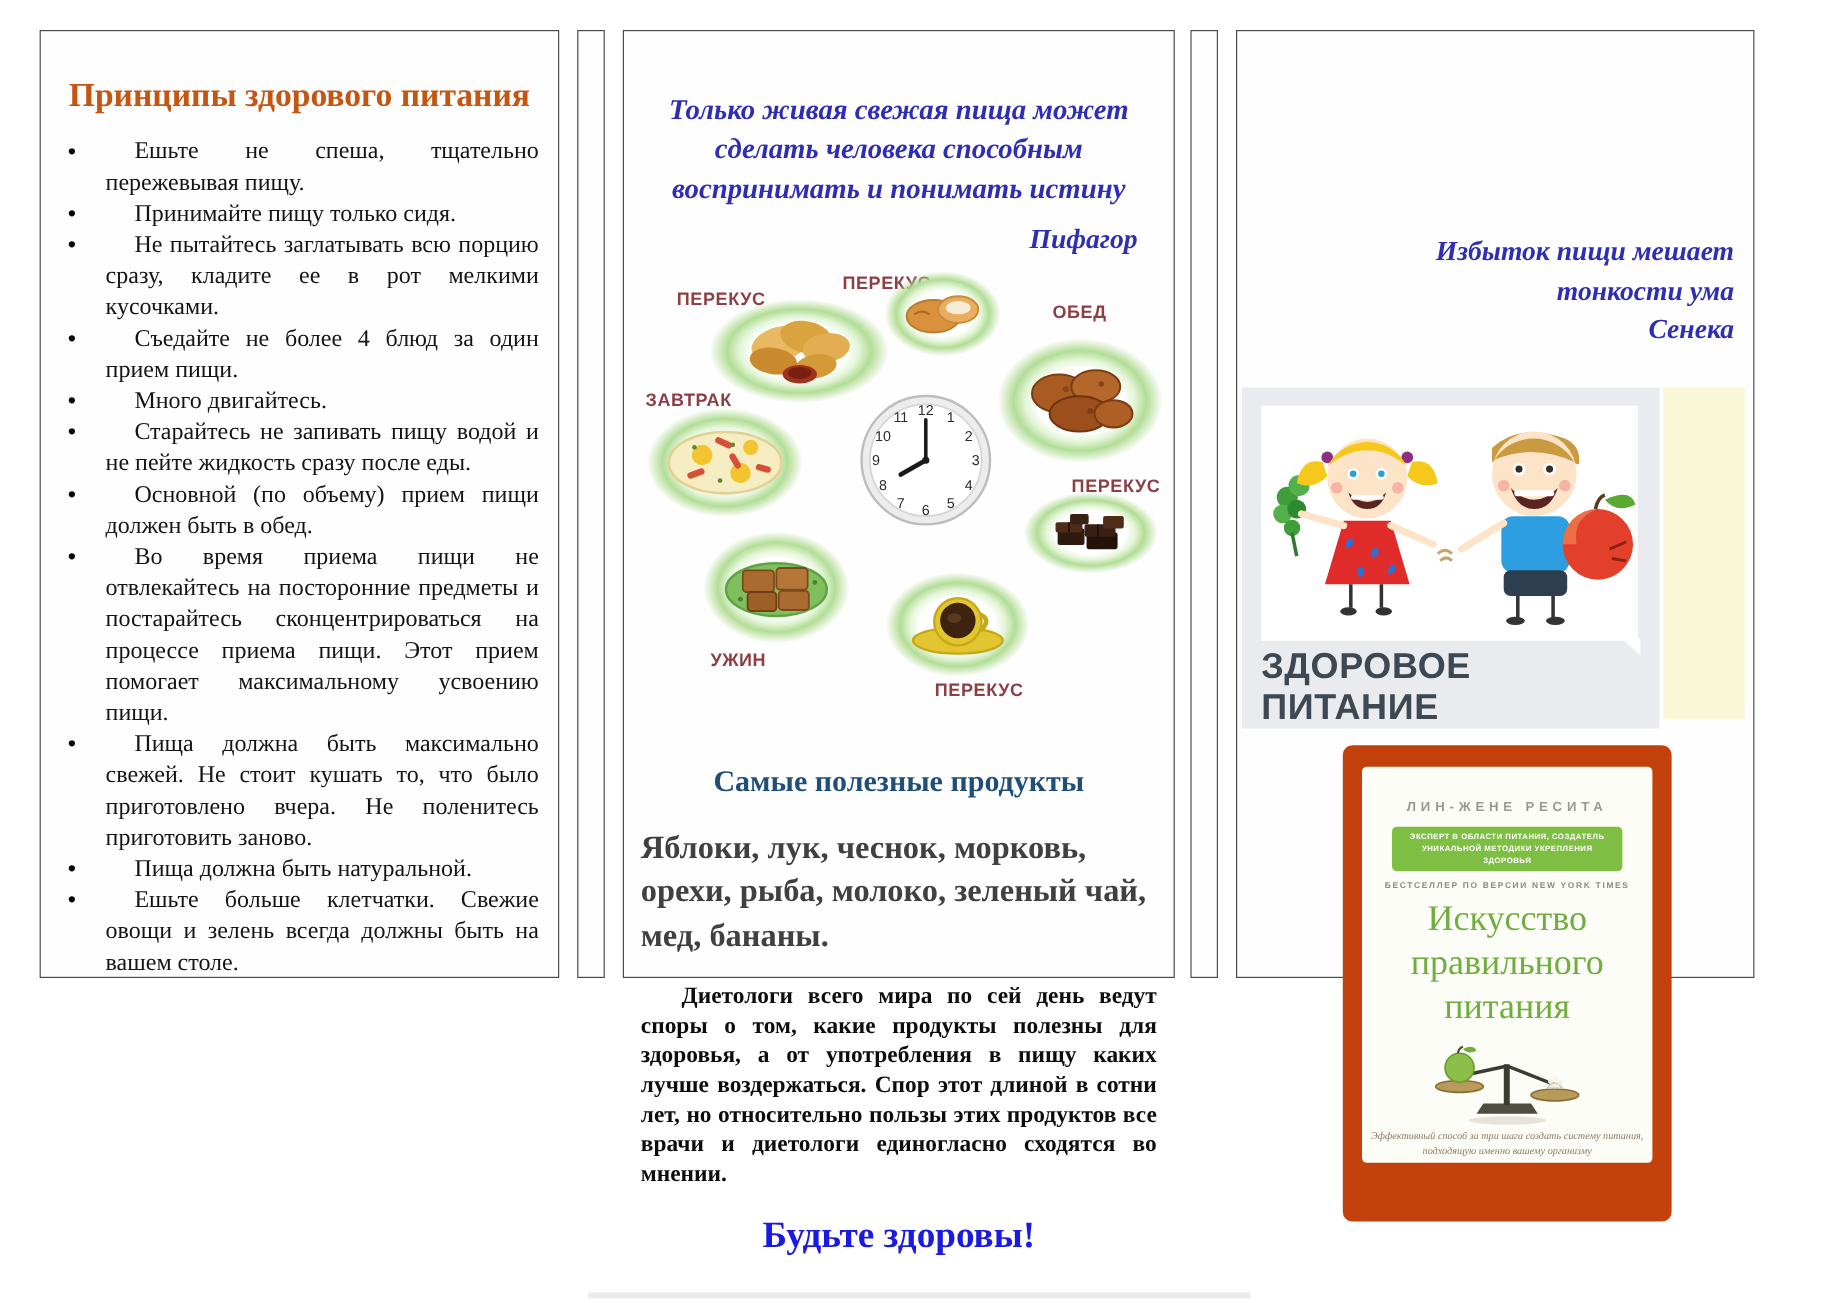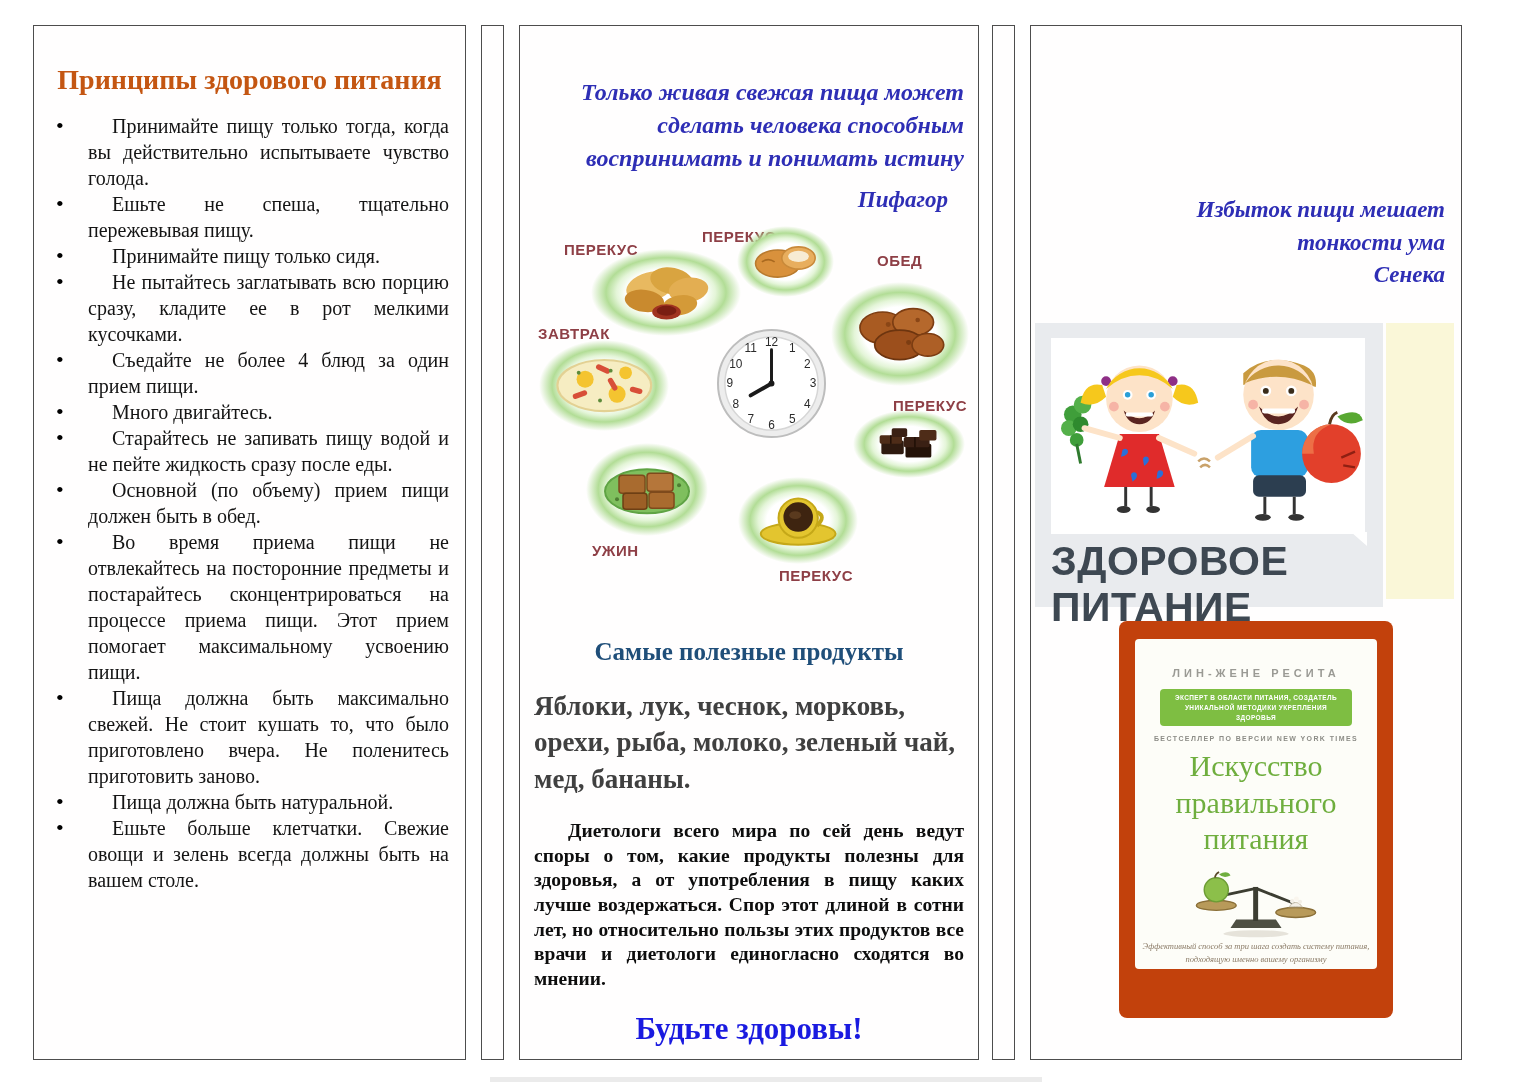--- a/index.html
+++ b/index.html
@@ -1,20 +1,20 @@
 <!DOCTYPE html>
 <html><head>
 <meta charset="utf-8">
 <style>
   html,body { margin:0; padding:0; background:#ffffff; }
   .page {
     position:relative; width:1536px; height:1086px; background:#ffffff; overflow:hidden;
     font-family:"Liberation Serif", serif; color:#111;
   }
-  .panel { position:absolute; top:25px; height:1035px; border:1.6px solid #4d4d4d; background:#fffefe; box-sizing:border-box; }
+  .panel { position:absolute; top:25px; height:790px; border:1.6px solid #4d4d4d; background:#fffefe; box-sizing:border-box; }
   .panel-left  { left:33px;  width:433px; }
   .gutter-1    { left:481px; width:23px; }
   .panel-mid   { left:519px; width:460px; }
   .gutter-2    { left:992px; width:23px; }
   .panel-right { left:1030px; width:432px; }
 
   
   .left-title {
     margin:36px 18px 16px 18px; text-align:center;
     font-size:28px; font-weight:bold; color:#c45612; line-height:1.25;
@@ -23,21 +23,21 @@
   .principles li {
     position:relative; padding-left:54px; font-size:20px; line-height:1.3;
     text-align:justify; text-indent:24px; color:#141414;
   }
   .principles li::before {
     content:"\2022"; position:absolute; left:22px; top:-1px; text-indent:0;
     font-size:22px; color:#000;
   }
 
   
-  .mid-quote { margin-top:50px; padding:0 14px; text-align:right;
+  .mid-quote { margin-top:50px; padding:0 14px; text-align:center;
     font-size:24px; font-weight:bold; font-style:italic; color:#2e2eb5; line-height:1.38; }
   .mid-quote-author { margin-top:12px; padding-right:30px; text-align:right;
     font-size:23px; font-weight:bold; font-style:italic; color:#2e2eb5; }
 
   .meal-diagram { position:absolute; left:12px; top:192px; width:436px; height:372px; }
   .meal-label { position:absolute; font-family:"Liberation Sans", sans-serif;
     font-size:15px; font-weight:bold; color:#8e3f46; letter-spacing:0.5px; white-space:nowrap; }
   .plate { position:absolute; border-radius:50%;
     background:radial-gradient(closest-side, #ffffff 52%, #e4f5d8 66%, #b2dd96 80%, rgba(255,255,255,0) 100%); }
   .plate svg { position:absolute; left:9%; top:12%; width:82%; height:76%; }
@@ -51,21 +51,21 @@
   .farewell { margin-top:20px; text-align:center; font-size:31px; font-weight:bold; color:#1a1ae0; }
 
   
   .right-quote { position:absolute; top:168px; right:16px; left:60px; text-align:right;
     font-size:23px; font-weight:bold; font-style:italic; color:#2e2eb5; line-height:1.42; }
   .kids-block { position:absolute; left:4px; top:297px; width:348px; height:284px; background:#e9ebee; }
   .kids-panel { position:absolute; left:16px; top:15px; width:314px; height:196px; background:#ffffff; }
   .kids-tail { position:absolute; right:-2px; bottom:-12px; width:0; height:0;
     border-left:16px solid transparent; border-top:14px solid #ffffff; }
   .poster-title { position:absolute; left:16px; top:216px; width:240px;
-    font-family:"Liberation Sans", sans-serif; font-size:41px; font-weight:800;
+    font-family:"Liberation Sans", sans-serif; font-size:30px; font-weight:800;
     color:#3e4852; line-height:1.12; letter-spacing:0.5px; }
   .yellow-strip { position:absolute; left:355px; top:297px; width:68px; height:276px; background:#faf7d8; }
 
   .book { position:absolute; left:88px; top:595px; width:274px; height:397px;
     background:#c2410c; border-radius:8px; }
   .book-inner { position:absolute; left:16px; top:18px; width:242px; height:330px;
     background:#fdfdf8; border-radius:4px; }
   .book-author { margin-top:28px; text-align:center; font-family:"Liberation Sans", sans-serif;
     font-size:11px; font-weight:bold; letter-spacing:4px; color:#9a9a94; }
   .book-badge { margin:10px auto 0 auto; width:180px; background:#7ebe42; border-radius:4px;
@@ -82,21 +82,20 @@
     background:#ebebeb; }
 </style>
 </head>
 <body>
 
 <div class="page">
 
   <div class="panel panel-left">
     <div class="left-title">Принципы здорового питания</div>
     <ul class="principles">
-      <li>Принимайте пищу только тогда, когда вы действительно испытываете чувство голода.</li>
       <li>Ешьте не спеша, тщательно пережевывая пищу.</li>
       <li>Принимайте пищу только сидя.</li>
       <li>Не пытайтесь заглатывать всю порцию сразу, кладите ее в рот мелкими кусочками.</li>
       <li>Съедайте не более 4 блюд за один прием пищи.</li>
       <li>Много двигайтесь.</li>
       <li>Старайтесь не запивать пищу водой и не пейте жидкость сразу после еды.</li>
       <li>Основной (по объему) прием пищи должен быть в обед.</li>
       <li>Во время приема пищи не отвлекайтесь на посторонние предметы и постарайтесь сконцентрироваться на процессе приема пищи. Этот прием помогает максимальному усвоению пищи.</li>
       <li>Пища должна быть максимально свежей. Не стоит кушать то, что было приготовлено вчера. Не поленитесь приготовить заново.</li>
       <li>Пища должна быть натуральной.</li>

